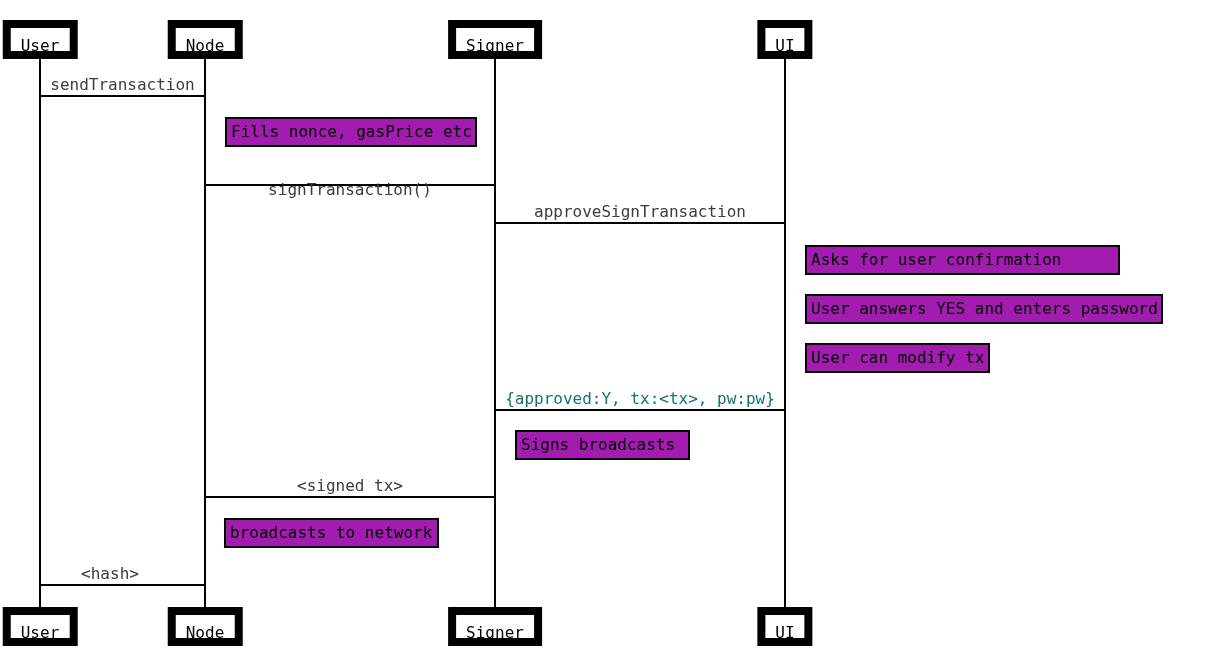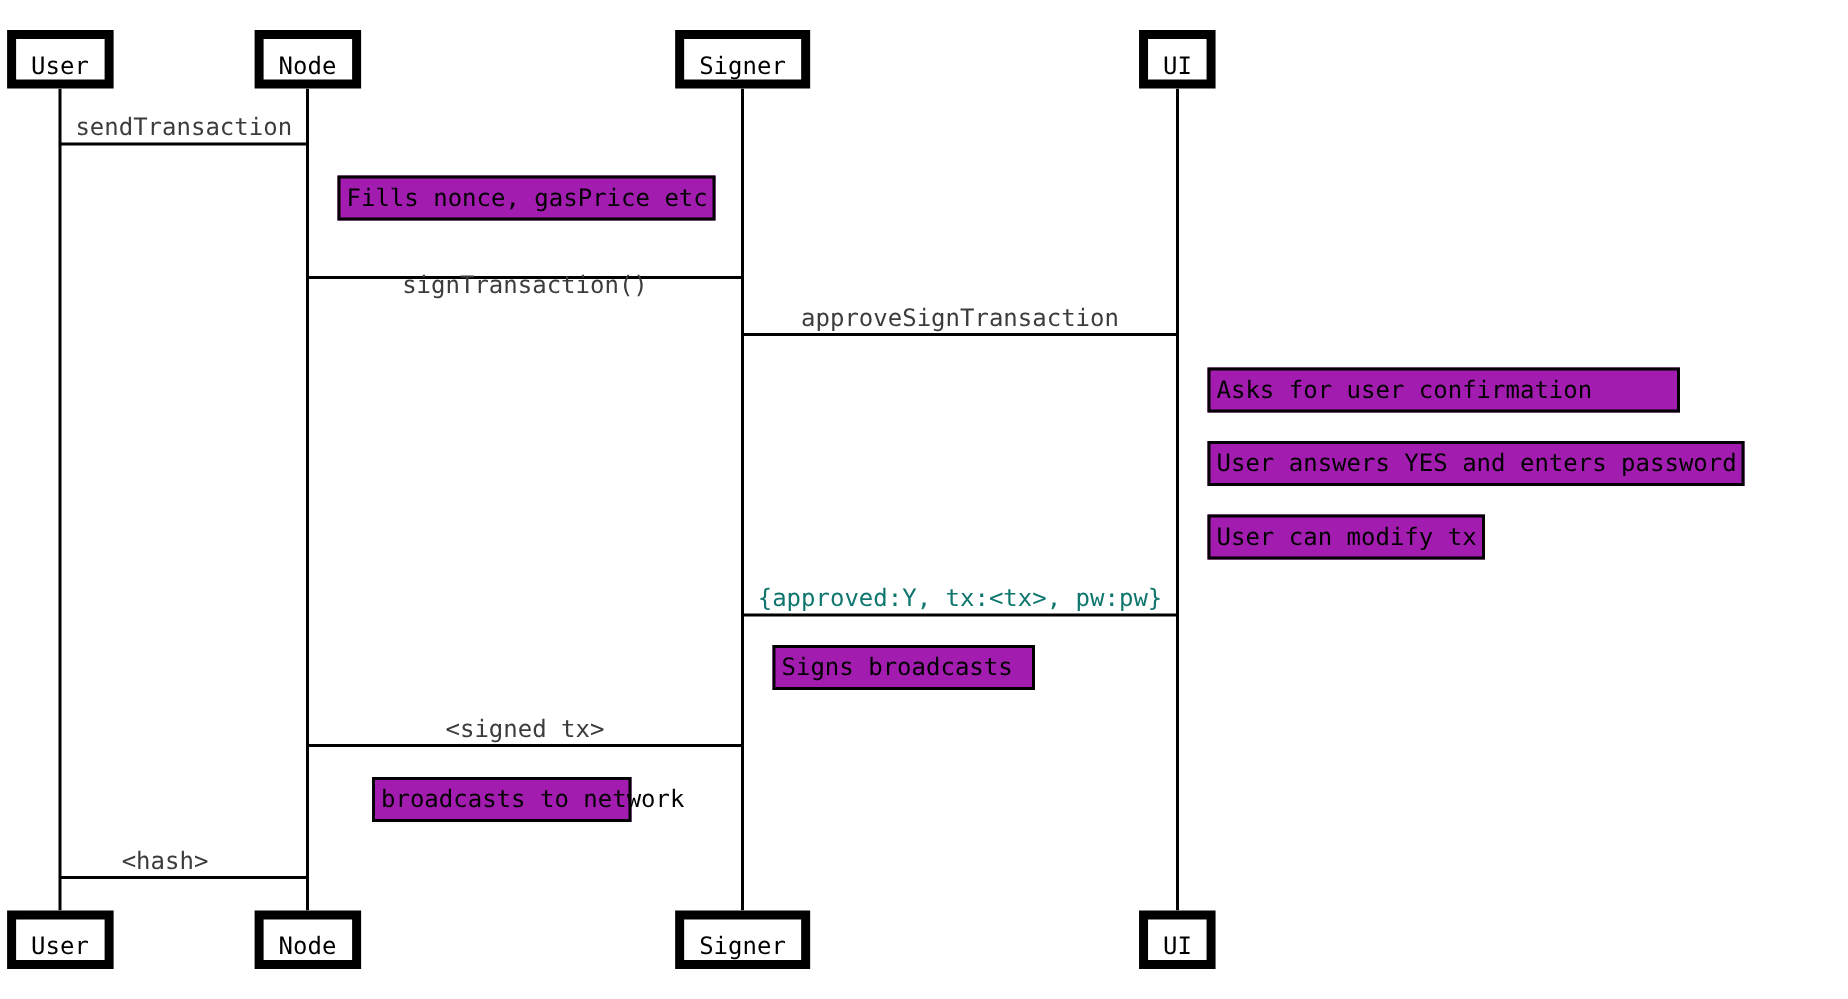--- a/index.html
+++ b/index.html
@@ -11,21 +11,21 @@
     overflow: hidden;
     font-family: "DejaVu Sans Mono", "Liberation Mono", monospace;
     font-size: 16px;
     color: #000000;
   }
   .actor-box {
     position: absolute;
     transform: translateX(-50%);
     box-sizing: border-box;
     height: 39px;
-    border: 6px solid #0369a1;
+    border: 8px solid #0369a1;
     background: #ffffff;
     line-height: 35px;
     padding: 0 10px;
     text-align: center;
     white-space: nowrap;
     z-index: 3;
   }
   .lifeline {
     position: absolute;
     width: 2px;
@@ -85,14 +85,14 @@
     <div class="msg-label" style="left: 495px; top: 389px; width: 290px; color: #0f766e;">{approved:Y, tx:&lt;tx&gt;, pw:pw}</div>
     <div class="msg-line" style="left: 205px; top: 496px; width: 290px; background: rgb(0, 0, 0);"></div>
     <div class="msg-label" style="left: 205px; top: 476px; width: 290px; color: rgb(60, 60, 60);">&lt;signed tx&gt;</div>
     <div class="msg-line" style="left: 40px; top: 584px; width: 165px; background: rgb(0, 0, 0);"></div>
     <div class="msg-label" style="left: 40px; top: 564px; width: 140px; color: rgb(60, 60, 60);">&lt;hash&gt;</div>
     <div class="note-box" style="left: 225px; top: 117px; width: 252px; border-color: rgb(0, 0, 0); color: rgb(0, 0, 0);">Fills nonce, gasPrice etc</div>
     <div class="note-box" style="left: 805px; top: 245px; width: 315px; border-color: rgb(0, 0, 0); color: rgb(0, 0, 0);">Asks for user confirmation</div>
     <div class="note-box" style="left: 805px; top: 294px; width: 358px; border-color: rgb(0, 0, 0); color: rgb(0, 0, 0);">User answers YES and enters password</div>
     <div class="note-box" style="left: 805px; top: 343px; width: 185px; border-color: rgb(0, 0, 0); color: rgb(0, 0, 0);">User can modify tx</div>
     <div class="note-box" style="left: 515px; top: 430px; width: 175px; border-color: rgb(0, 0, 0); color: rgb(0, 0, 0);">Signs broadcasts</div>
-    <div class="note-box" style="left: 224px; top: 518px; width: 173px; border-color: rgb(0, 0, 0); color: rgb(0, 0, 0); margin-left: 24px;">broadcasts to network</div>
+    <div class="note-box" style="left: 224px; top: 518px; width: 215px; border-color: rgb(0, 0, 0); color: rgb(0, 0, 0);">broadcasts to network</div>
   </div>
 
 </body></html>

